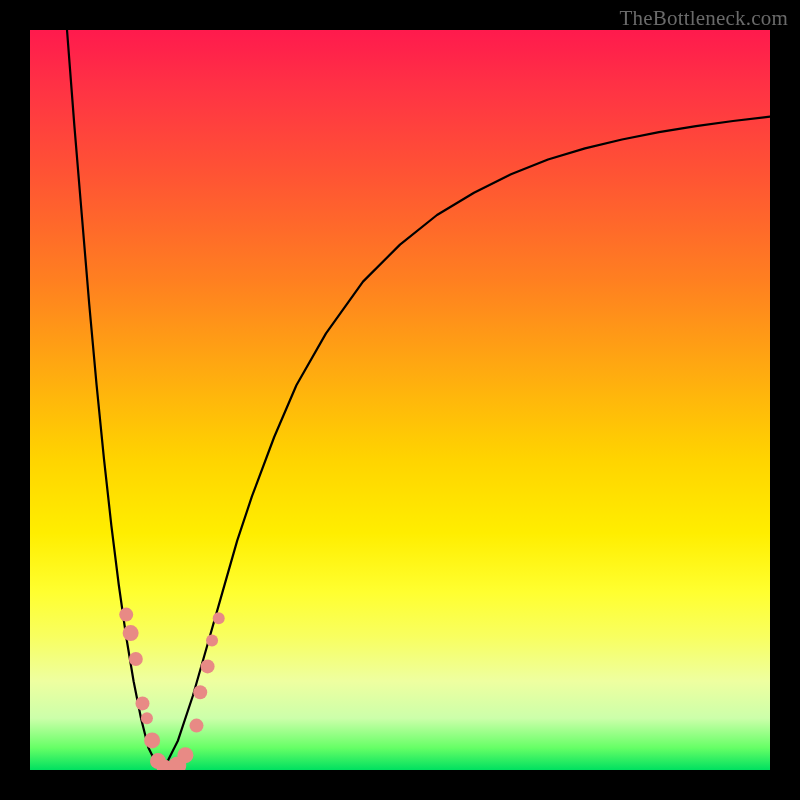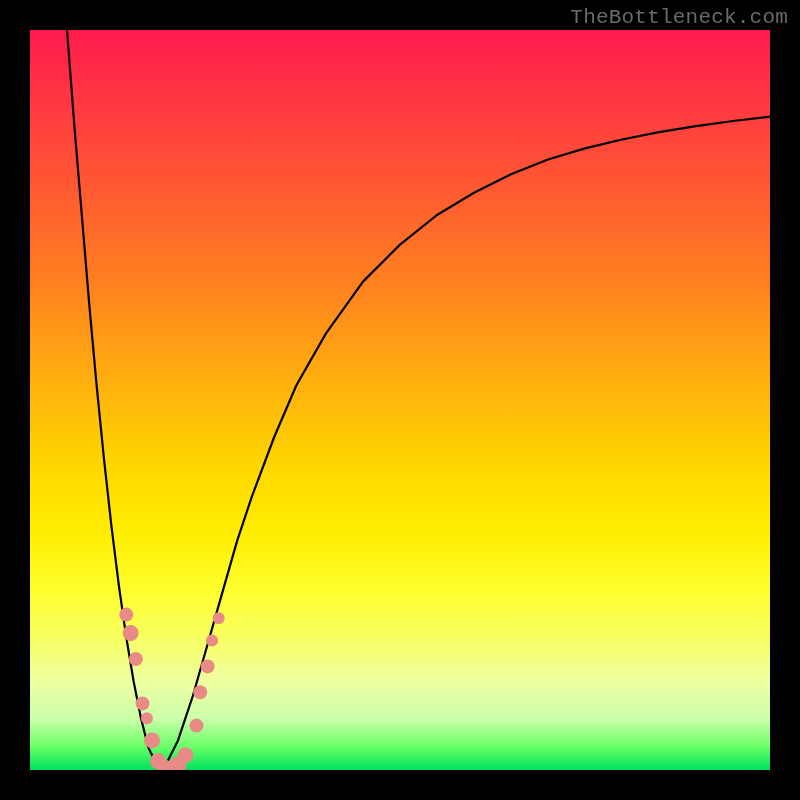--- a/index.html
+++ b/index.html
@@ -29,21 +29,21 @@
       #eeffa0 88%,
       #ccffaa 93%,
       #66ff66 97%,
       #00e060 100%
     );
   }
   .watermark {
     position: absolute;
     top: 6px;
     right: 12px;
-    font-family: Liberation Mono, monospace;
+    font-family: Liberation Serif, serif;
     font-size: 21px;
     color: #6a6a6a;
     letter-spacing: 0.2px;
     user-select: none;
   }
   svg { position: absolute; left: 0; top: 0; }
 </style>
 </head>
 <body>
 

